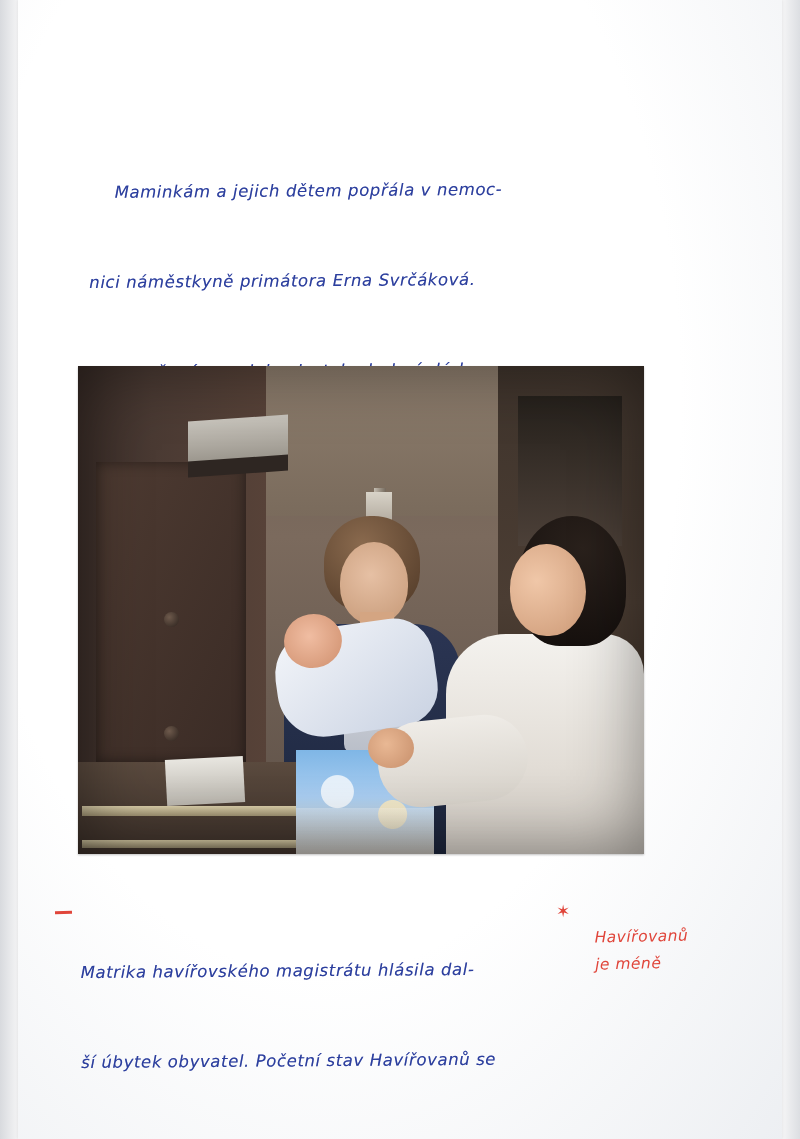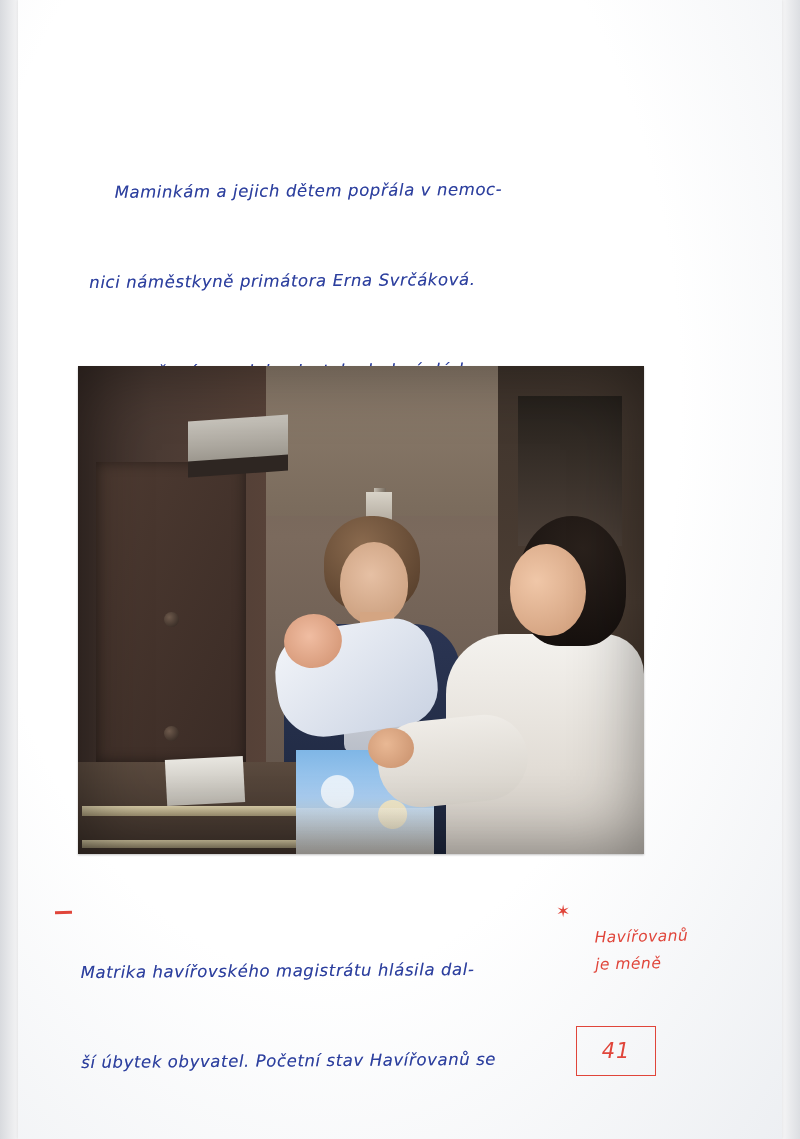--- a/index.html
+++ b/index.html
@@ -360,17 +360,14 @@
     <span class="ln">ší úbytek obyvatel. Početní stav Havířovanů se</span>
     <span class="ln">neustále snižuje a nyní má město přes osm-</span>
   </div>
 
   <div class="red-star">✶</div>
   <div class="hand-red" id="red-margin-note">
     <span class="ln">Havířovanů</span>
     <span class="ln">je méně</span>
   </div>
 
-  <div class="page-num-box">
-    <span>41</span>
-  </div>
 
 </div>
 
 </body></html>

